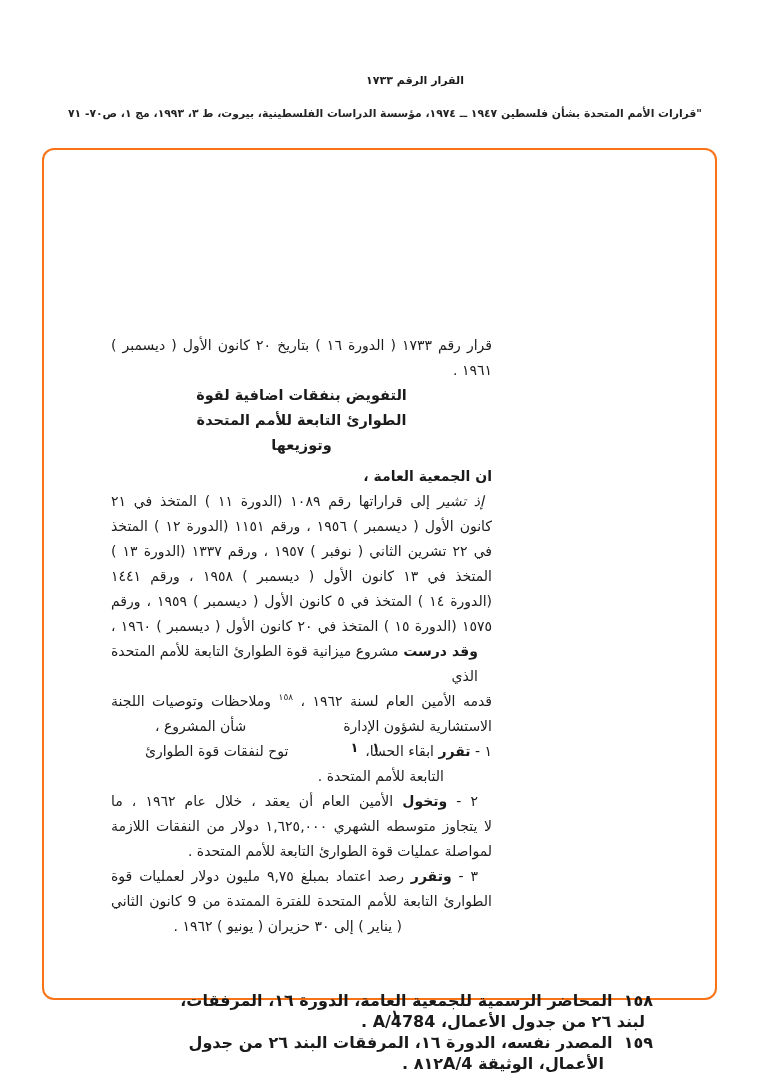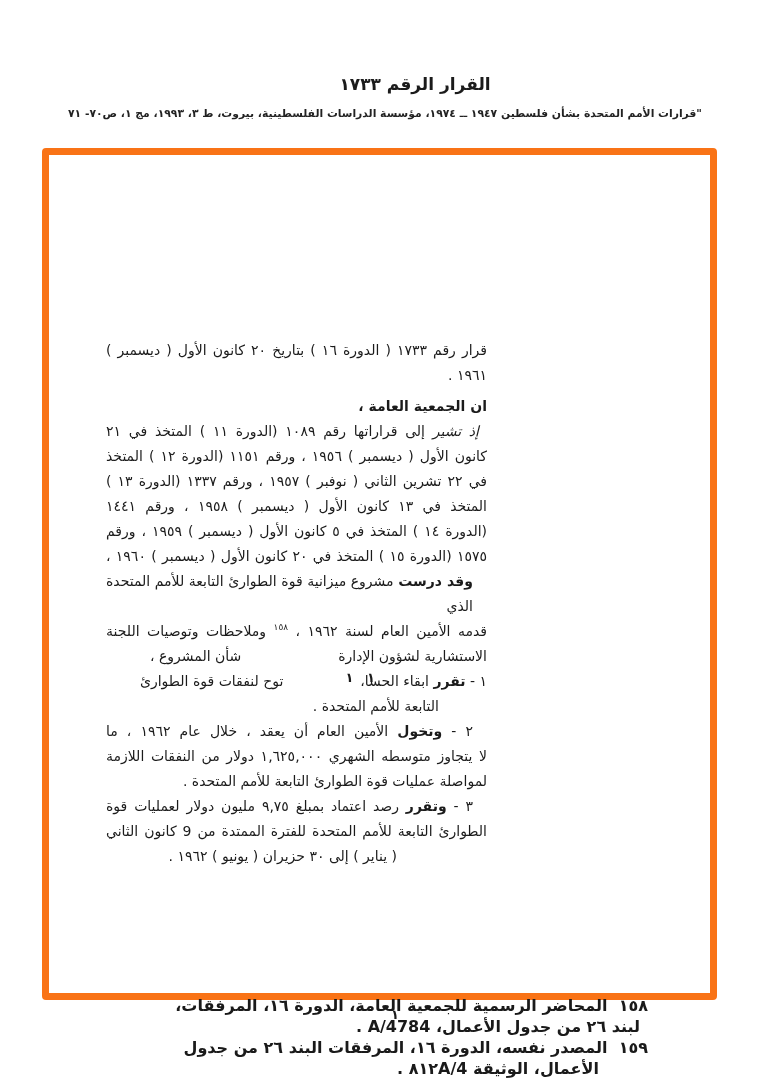--- a/index.html
+++ b/index.html
@@ -10,36 +10,36 @@
     font-family:"DejaVu Sans",sans-serif;
     color:#1b1b1b;
     direction:rtl;
     overflow:hidden;
   }
   
   .doc-title{
     position:absolute;top:74px;left:0;width:100%;
     padding-left:62px;box-sizing:border-box;
     text-align:center;
-    font-size:17px;font-weight:bold;
+    font-size:11px;font-weight:bold;
     letter-spacing:.5px;
   }
   .doc-subtitle{
     position:absolute;top:107px;right:66px;
     font-size:10.8px;font-weight:bold;
     white-space:nowrap;
     color:#222;
   }
   
   .green-frame{
     position:absolute;left:42px;top:148px;
     width:675px;height:852px;
     box-sizing:border-box;
-    border:7px solid #f97316;
-    border-radius:4px;
+    border:2px solid #f97316;
+    border-radius:12px;
   }
   
   .main-col{
     position:absolute;top:183px;right:223px;width:381px;
     font-size:14px;line-height:25px;
   }
   .ln{white-space:nowrap;}
   .just{text-align:justify;-moz-text-align-last:justify;text-align-last:justify;white-space:normal;}
   .rt{text-align:right;}
   .ctr{text-align:center;}
@@ -87,20 +87,25 @@
 
   <div class="doc-subtitle">"قرارات الأمم المتحدة بشأن فلسطين ١٩٤٧ ــ ١٩٧٤، مؤسسة الدراسات الفلسطينية، بيروت، ط ٣، ١٩٩٣، مج ١، ص٧٠- ٧١</div>
 
   <div class="green-frame">
 
     <div class="main-col">
 
       <div class="ln just">قرار رقم ١٧٣٣ ( الدورة ١٦ ) بتاريخ ٢٠ كانون الأول ( ديسمبر )</div>
       <div class="ln rt">١٩٦١ .</div>
 
+      <div class="headings">
+        <div class="ln ctr">التفويض بنفقات اضافية لقوة</div>
+        <div class="ln ctr">الطوارئ التابعة للأمم المتحدة</div>
+        <div class="ln ctr">وتوزيعها</div>
+      </div>
 
       <div class="ln rt opening">ان الجمعية العامة ،</div>
 
       <div>
         <div class="ln just ind8"><span class="ital">إذ تشير</span><span> إلى قراراتها رقم ١٠٨٩ (الدورة ١١ ) المتخذ في ٢١</span></div>
         <div class="ln just">كانون الأول ( ديسمبر ) ١٩٥٦ ، ورقم ١١٥١ (الدورة ١٢ ) المتخذ</div>
         <div class="ln just">في ٢٢ تشرين الثاني ( نوفبر ) ١٩٥٧ ، ورقم ١٣٣٧ (الدورة ١٣ )</div>
         <div class="ln just">المتخذ في ١٣ كانون الأول ( ديسمبر ) ١٩٥٨ ، ورقم ١٤٤١</div>
         <div class="ln just">(الدورة ١٤ ) المتخذ في ٥ كانون الأول ( ديسمبر ) ١٩٥٩ ، ورقم</div>
         <div class="ln just">١٥٧٥ (الدورة ١٥ ) المتخذ في ٢٠ كانون الأول ( ديسمبر ) ١٩٦٠ ،</div>

